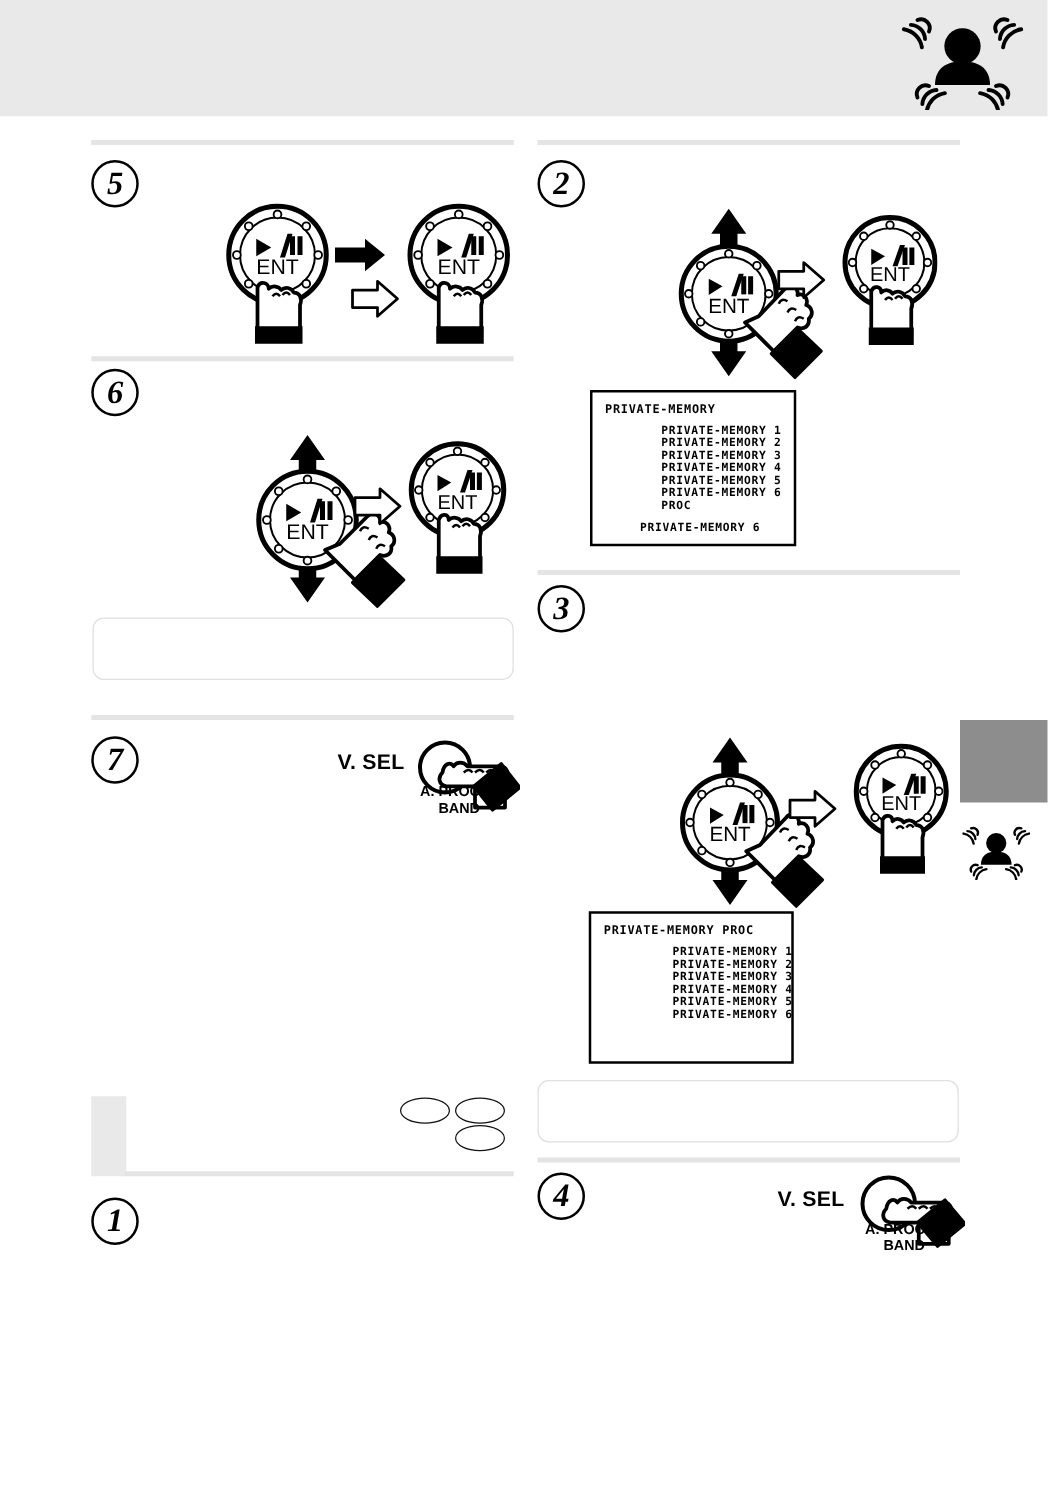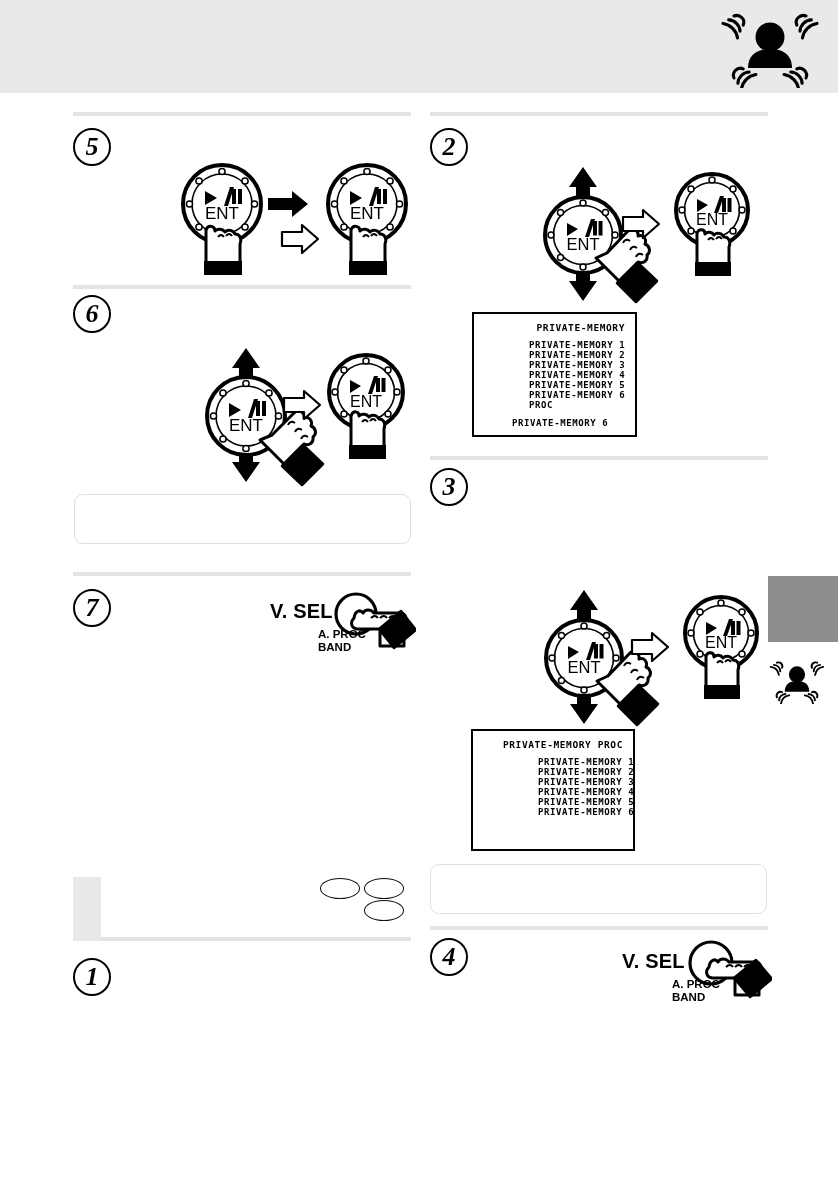--- a/index.html
+++ b/index.html
@@ -41,28 +41,28 @@
   
   .grey-block{background:#e9e9e9;}
 
   
   .lcd{
     border:2.5px solid #000;background:#fff;box-sizing:border-box;
     font-family:"DejaVu Sans Mono","Liberation Mono",monospace;
     color:#000;
   }
   .lcd-title{
-    text-align:right;font-size:9.5px;letter-spacing:0.6px;font-weight:bold;
+    text-align:left;font-size:9.5px;letter-spacing:0.6px;font-weight:bold;
   }
   .lcd-line{font-size:9px;letter-spacing:0.6px;font-weight:bold;white-space:pre;padding-left:45px;}
   .lcd-foot{font-size:9px;letter-spacing:0.6px;font-weight:bold;white-space:pre;}
 
   
-  .vsel-label{font-size:20px;font-weight:bold;color:#000;letter-spacing:0.2px;}
-  .apb-label{font-size:11.5px;font-weight:bold;color:#000;text-align:left;line-height:1.12;}
+  .vsel-label{font-size:17px;font-weight:bold;color:#000;letter-spacing:0.2px;}
+  .apb-label{font-size:11.5px;font-weight:bold;color:#000;text-align:right;line-height:1.12;}
 
   
   .ell{border:1.6px solid #111;border-radius:50%;box-sizing:border-box;}
 </style>
 </head>
 <body>
 
 <div class="abs" id="header-band"></div>
 
 <div class="abs person-icon" style="left:718px;top:6px;">

